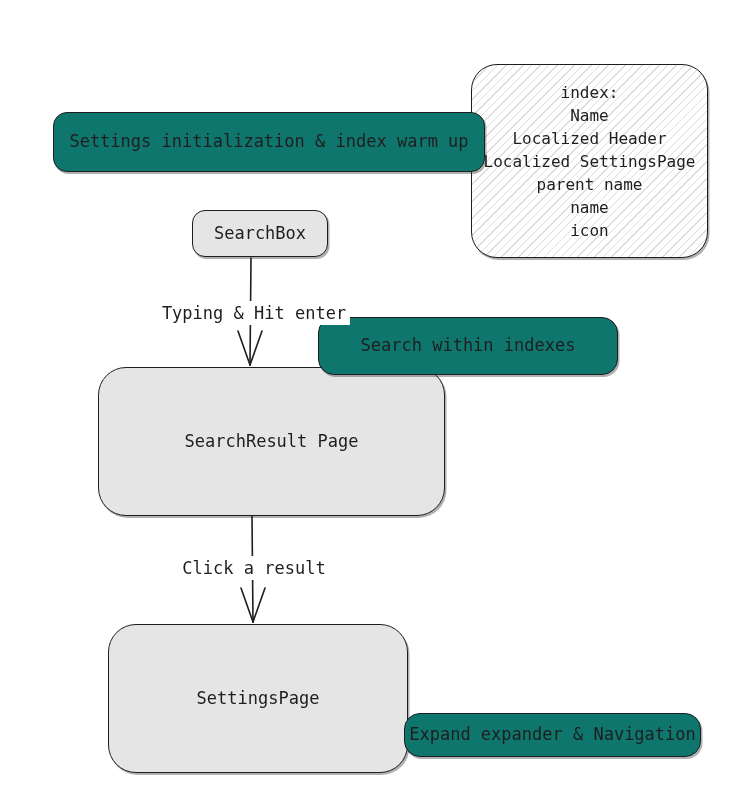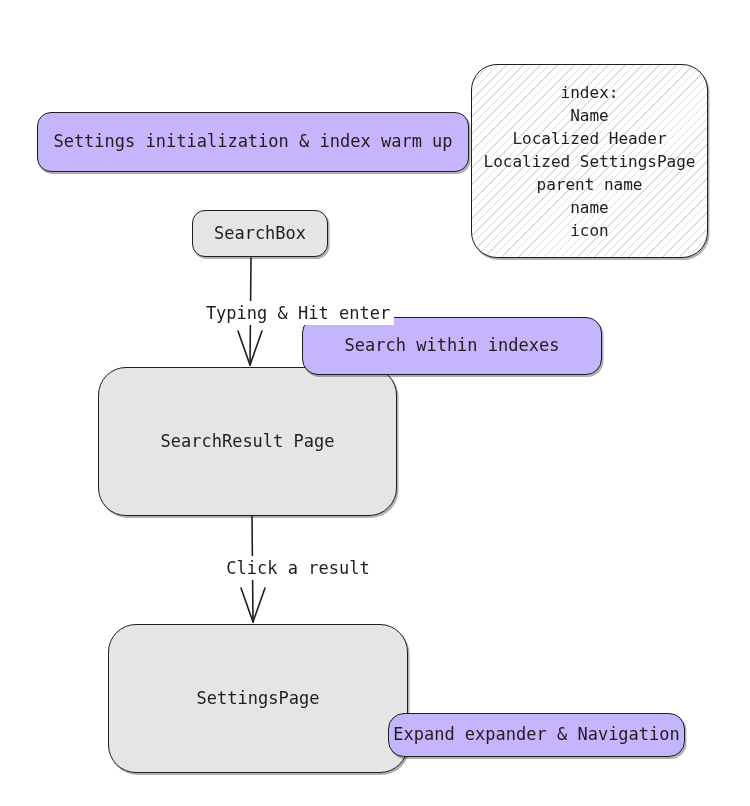--- a/index.html
+++ b/index.html
@@ -21,36 +21,36 @@
     align-items: center;
     justify-content: center;
     text-align: center;
     border: 1.7px solid #1e1e1e;
     font-size: 17px;
     line-height: 1.25;
     white-space: nowrap;
     box-shadow: 1.5px 2px 0 0 rgba(30,30,30,0.35);
   }
   .fill-yellow { background: #e5e5e5; }
-  .fill-gray   { background: #c4b5fd; }
+  .fill-gray   { background: #0f766e; margin-left: 16px; }
   .fill-hatch  {
     background-color: #ffffff;
     background-image: repeating-linear-gradient(
       135deg,
       #dcdcdc 0px, #dcdcdc 1px,
       transparent 1px, transparent 6px
     );
   }
 
   .node-settings-init  { left: 37px;  top: 112px; width: 432px; height: 60px;  border-radius: 14px; z-index: 2; }
   .node-index-info     { left: 471px; top: 64px;  width: 237px; height: 194px; border-radius: 26px; z-index: 1;
                          flex-direction: column; font-size: 16px; white-space: normal; }
   .node-searchbox      { left: 192px; top: 210px; width: 136px; height: 47px;  border-radius: 13px; z-index: 1; }
   .node-search-within  { left: 302px; top: 317px; width: 300px; height: 58px;  border-radius: 16px; z-index: 3; }
-  .node-searchresult   { left: 98px;  top: 367px; width: 299px; height: 149px; border-radius: 28px; z-index: 1; }
+  .node-searchresult   { left: 98px;  top: 367px; width: 347px; height: 149px; border-radius: 28px; z-index: 1; }
   .node-settingspage   { left: 108px; top: 624px; width: 300px; height: 149px; border-radius: 28px; z-index: 1; }
   .node-expand-nav     { left: 388px; top: 713px; width: 297px; height: 44px;  border-radius: 16px; z-index: 3; }
 
   .index-lines { display: flex; flex-direction: column; align-items: center; }
   .index-lines span { display: block; line-height: 23px; }
 
   .edges-layer {
     position: absolute;
     left: 0; top: 0;
     width: 750px; height: 806px;
@@ -59,21 +59,20 @@
   }
   .edge-label {
     position: absolute;
     z-index: 5;
     transform: translateX(-50%);
     background: #ffffff;
     padding: 1px 4px;
     font-size: 17px;
     line-height: 22px;
     white-space: nowrap;
-    margin-left: 44px;
   }
   .edge-label-typing { left: 254px; top: 301px; }
   .edge-label-click  { left: 254px; top: 556px; }
 </style>
 </head>
 <body>
 
 <div class="canvas">
 
   <div class="node fill-hatch node-index-info">

